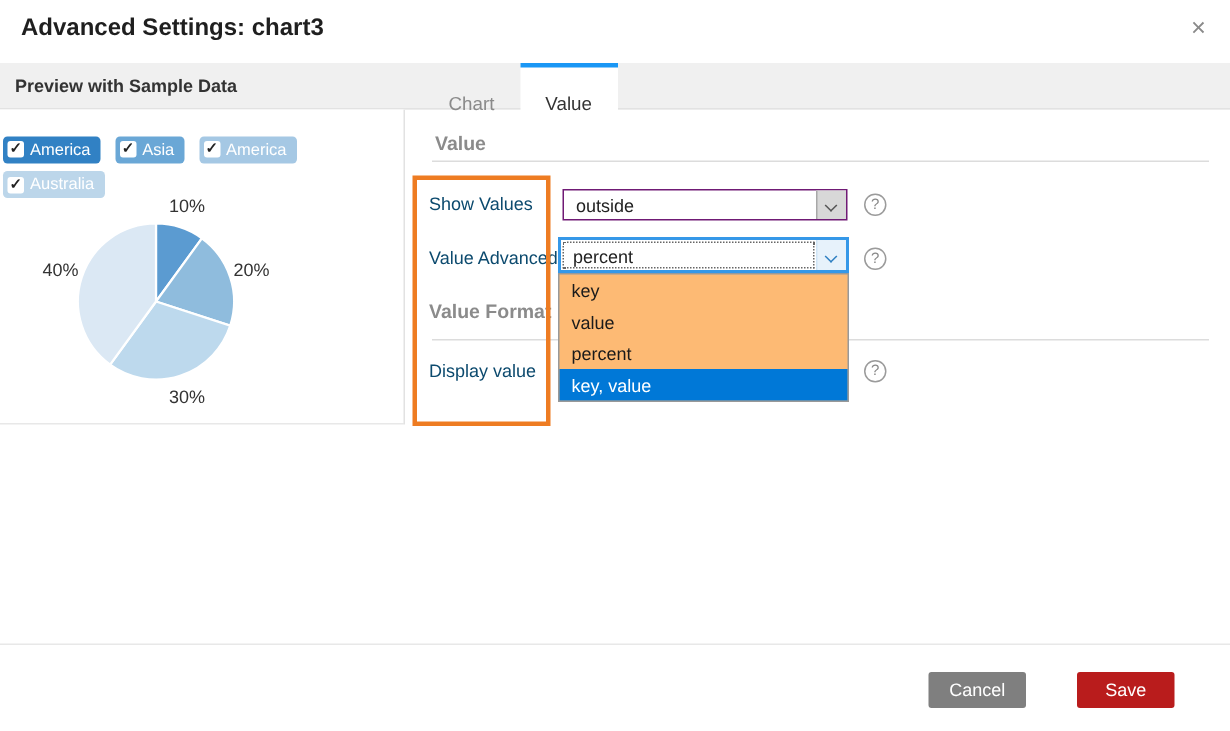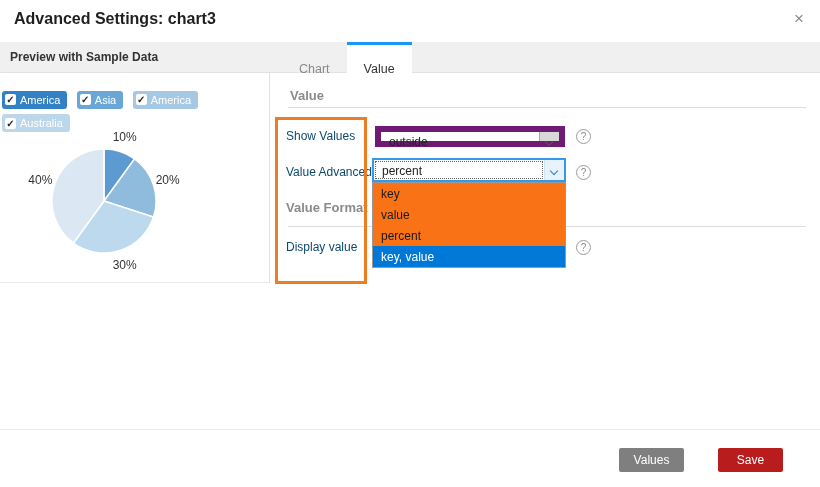--- a/index.html
+++ b/index.html
@@ -29,32 +29,32 @@
           margin:0 5px 4px 0; color:#fff; font-size:11px; cursor:pointer; }
   .chip .cbx { width:11px; height:11px; background:#fff; border-radius:2px; margin-right:4px;
                color:#222; font-size:10px; line-height:11px; text-align:center; font-weight:bold; }
   #pie-svg { position:absolute; left:0; top:0; }
 
   
   .section-heading { position:absolute; font-size:13px; font-weight:bold; color:#8b8b8b; }
   .rule { position:absolute; height:1px; background:#dcdcdc; }
   .field-label { position:absolute; font-size:12px; color:#0c4a6e; }
 
-  .select { position:absolute; display:flex; background:#fff; border:6px solid #701a75; height:21px; cursor:pointer; }
+  .select { position:absolute; display:flex; background:#fff; border:1px solid #701a75; height:21px; cursor:pointer; }
   .select .txt { flex:1; font-size:12px; color:#222; padding:3px 0 0 8px; }
   .select .btn { width:20px; background:#d8d8d8; border-left:1px solid #a8a8a8; position:relative; }
   .chev { position:absolute; left:6px; top:7px; width:6px; height:6px;
           border-right:1.5px solid #555; border-bottom:1.5px solid #555; transform:rotate(45deg); }
 
   .select-focused { position:absolute; display:flex; background:#fff; border:2px solid #3598e8; height:24px; cursor:pointer; }
   .select-focused .txt-wrap { flex:1; margin:1px; border:1px dotted #666; font-size:12px; color:#222; padding:2px 0 0 6px; }
   .select-focused .btn { width:20px; background:#e7f2fb; border-left:1px solid #cfe4f5; position:relative; }
   .select-focused .chev { border-color:#2e7fc2; top:8px; }
 
-  .listbox { position:absolute; left:372px; top:182px; width:194px; background:#f97316;
+  .listbox { position:absolute; left:372px; top:182px; width:194px; background:#fdba74;
              border:1px solid #999; z-index:10; }
   .dd-item { font-size:12px; color:#1a1a1a; padding:4px 8px 3px 8px; height:21px; cursor:pointer; }
   .dd-item.selected { background:#0078d7; color:#fff; }
 
   .help { position:absolute; width:15px; height:15px; border:1px solid #9b9b9b; border-radius:50%;
           color:#8a8a8a; font-size:10px; text-align:center; line-height:13px; cursor:pointer; }
 
   .annotation-box { position:absolute; left:275px; top:117px; width:92px; height:167px;
                     border:3px solid #ee7c22; z-index:15; pointer-events:none; }
 
@@ -145,16 +145,16 @@
   <div class="listbox">
       <div class="dd-item">key</div>
       <div class="dd-item">value</div>
       <div class="dd-item">percent</div>
       <div class="dd-item selected" style="background: rgb(0, 120, 215);">key, value</div>
     </div>
 
   <div class="annotation-box"></div>
 
   <div class="footer-rule"></div>
-  <button class="btn-footer btn-cancel">Values</button>
+  <button class="btn-footer btn-cancel">Cancel</button>
   <button class="btn-footer btn-save">Save</button>
 
 </div>
 
 </body></html>

